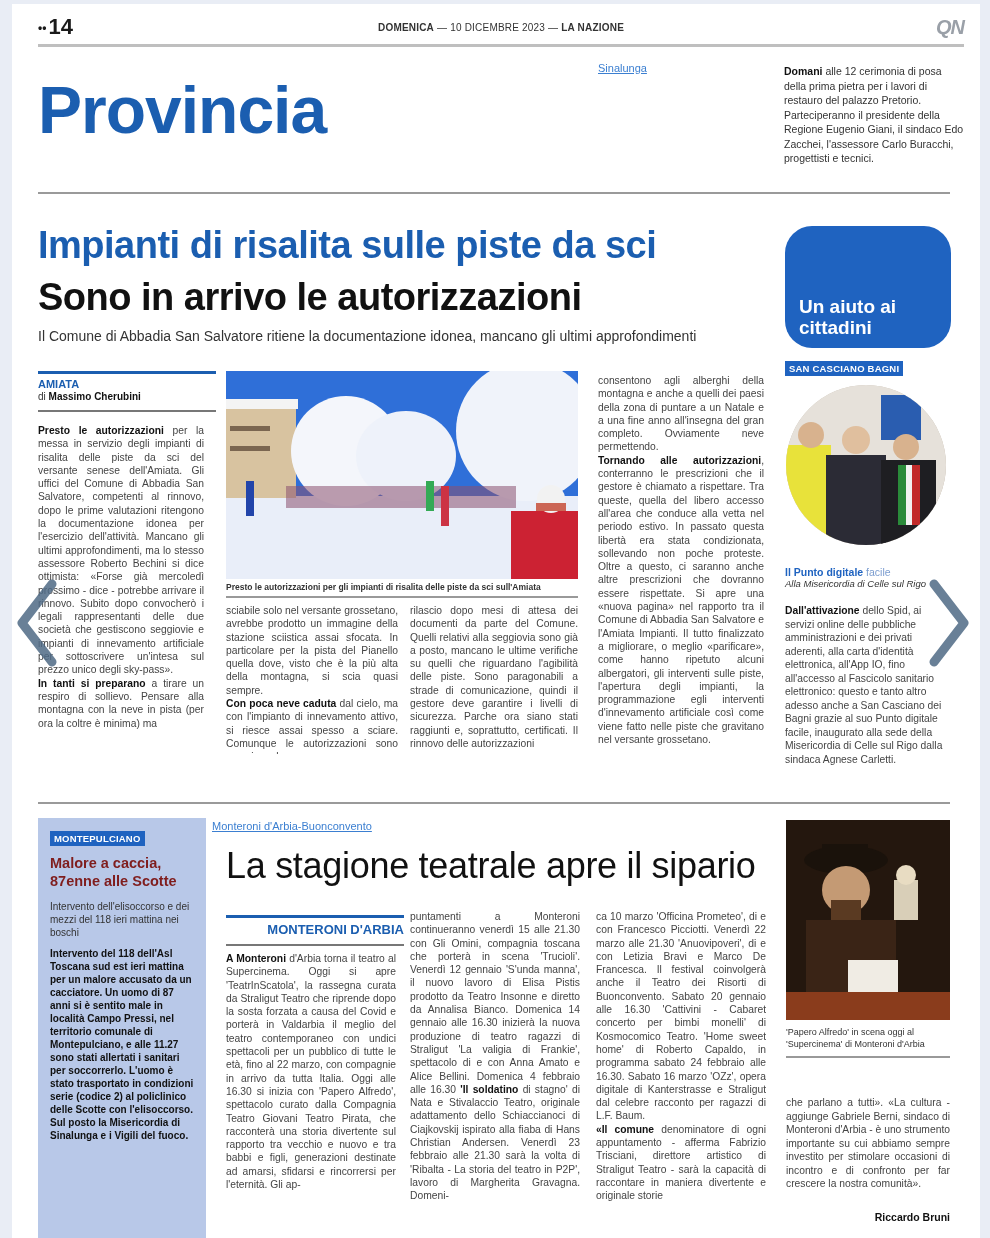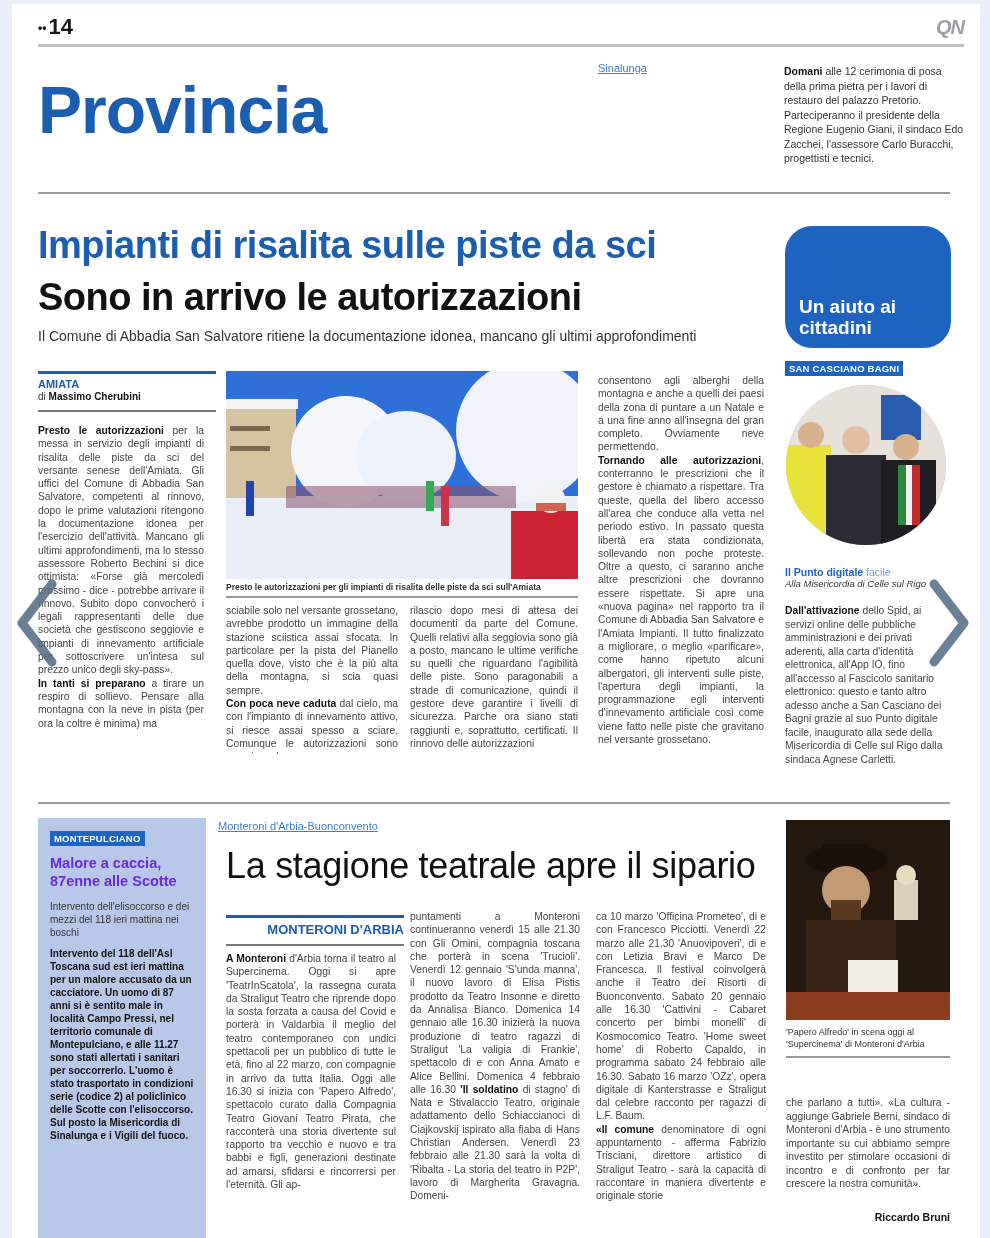--- a/index.html
+++ b/index.html
@@ -47,21 +47,21 @@
   .punto { position: absolute; left: 773px; top: 566px; width: 168px; }
   .punto .kick { font-size: 10.5px; font-weight: bold; color: #1f63c0; }
   .punto .kick span { font-weight: normal; color: #7a9ccf; }
   .punto .sub { font-size: 9.5px; font-style: italic; color: #333; }
   .punto-body { position: absolute; left: 773px; top: 604px; width: 160px; font-size: 10.3px; line-height: 13.5px; color: #444; }
   .punto-body b { color: #111; }
 
   .rule-lower { position: absolute; left: 26px; top: 800px; width: 926px; height: 2px; background: #9a9a9a; }
 
   .box-monte { position: absolute; left: 38px; top: 820px; width: 166px; height: 416px; background: #b8c8e8; padding: 10px 12px; }
-  .box-monte h3 { margin-top: 8px; font-size: 14.5px; line-height: 18px; font-weight: bold; color: #6d28d9; }
+  .box-monte h3 { margin-top: 8px; font-size: 14.5px; line-height: 18px; font-weight: bold; color: #7f1d1d; }
   .box-monte .dek { margin-top: 10px; font-size: 10px; line-height: 13px; color: #333; }
   .box-monte .body { margin-top: 8px; font-size: 10px; line-height: 13px; color: #111; font-weight: bold; }
 
   .kicker-teatro { position: absolute; left: 214px; top: 820px; }
   .headline-teatro { position: absolute; left: 214px; top: 845px; font-size: 36px; font-weight: normal; color: #111; letter-spacing: -0.3px; }
   .byline-teatro { position: absolute; left: 214px; top: 915px; width: 178px; border-top: 3px solid #1b5eb0; padding-top: 4px; }
   .byline-teatro .place { font-size: 13px; font-weight: bold; color: #1b5eb0; text-align: right; }
   .byline-teatro .rule { margin-top: 7px; height: 2px; background: #777; }
 
   .photo-theater { position: absolute; left: 775px; top: 820px; width: 164px; height: 200px; overflow: hidden; background: radial-gradient(circle at 40% 40%, #6b4a2c 0%, #2b1d12 60%, #120c07 100%); }
@@ -75,20 +75,25 @@
 </style>
 </head>
 <body>
 
 <div class="page">
 </div>
 
 <div class="topbar" style="left:38px; top:12px;">
   <div class="pagenum">
     <span class="dots">••</span><span>14</span>
+  </div>
+  <div class="dateline">
+    <b>DOMENICA</b>
+    <span>— 10 DICEMBRE 2023 —</span>
+    <b>LA NAZIONE</b>
   </div>
   <div class="qn-logo">QN</div>
 </div>
 <div class="top-rule" style="left:38px; top:44px;"></div>
 
 <div class="section-title" style="left:38px; top:72px;text-align:right;">Provincia</div>
 
 <div class="sinalunga" style="left:598px;">
   <div class="kicker">Sinalunga</div>
 </div>
@@ -180,21 +185,21 @@
 
 <div class="rule-lower" style="left:38px; top:802px; width:912px;"></div>
 
 <div class="box-monte" style="left:38px; top:818px; width:168px; height:420px;">
   <span class="tag">MONTEPULCIANO</span>
   <h3>Malore a caccia, 87enne alle Scotte</h3>
   <div class="dek">Intervento dell'elisoccorso e dei mezzi del 118 ieri mattina nei boschi</div>
   <div class="body">Intervento del 118 dell'Asl Toscana sud est ieri mattina per un malore accusato da un cacciatore. Un uomo di 87 anni si è sentito male in località Campo Pressi, nel territorio comunale di Montepulciano, e alle 11.27 sono stati allertati i sanitari per soccorrerlo. L'uomo è stato trasportato in condizioni serie (codice 2) al policlinico delle Scotte con l'elisoccorso. Sul posto la Misericordia di Sinalunga e i Vigili del fuoco.</div>
 </div>
 
-<div class="kicker kicker-teatro" style="left:218px;">Monteroni d'Arbia-Buonconvento</div>
+<div class="kicker kicker-teatro" style="left:212px;">Monteroni d'Arbia-Buonconvento</div>
 <div class="headline-teatro" style="left:226px;">La stagione teatrale apre il sipario</div>
 <div class="byline-teatro" style="left:226px;">
   <div class="place">MONTERONI D'ARBIA</div>
   <div class="rule"></div>
 </div>
 
 <div class="col" style="left:226px; top:952px; width:170px; height:282px; overflow:hidden;">
   <b>A Monteroni</b><span> d'Arbia torna il teatro al Supercinema. Oggi si apre 'TeatrInScatola', la rassegna curata da Straligut Teatro che riprende dopo la sosta forzata a causa del Covid e porterà in Valdarbia il meglio del teatro contemporaneo con undici spettacoli per un pubblico di tutte le età, fino al 22 marzo, con compagnie in arrivo da tutta Italia. Oggi alle 16.30 si inizia con 'Papero Alfredo', spettacolo curato dalla Compagnia Teatro Giovani Teatro Pirata, che racconterà una storia divertente sul rapporto tra vecchio e nuovo e tra babbi e figli, generazioni destinate ad amarsi, sfidarsi e rincorrersi per l'eternità. Gli ap-</span>
 </div>
 <div class="col" style="left:410px; top:910px; width:170px; height:324px; overflow:hidden;">

